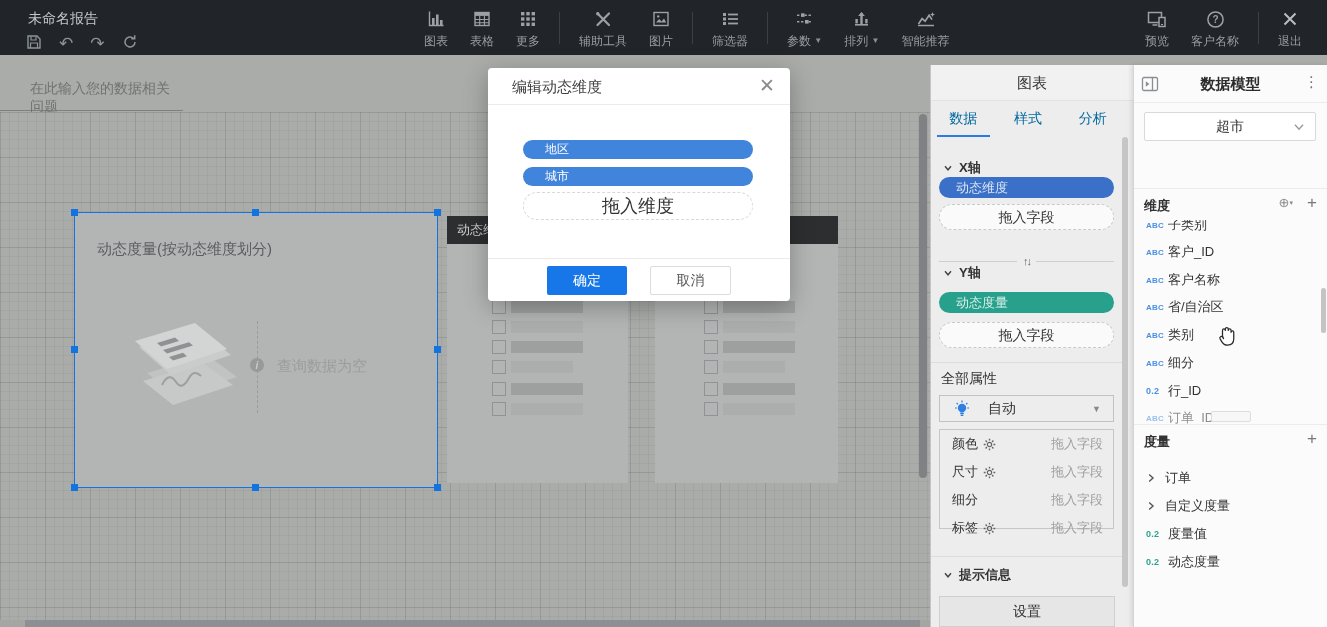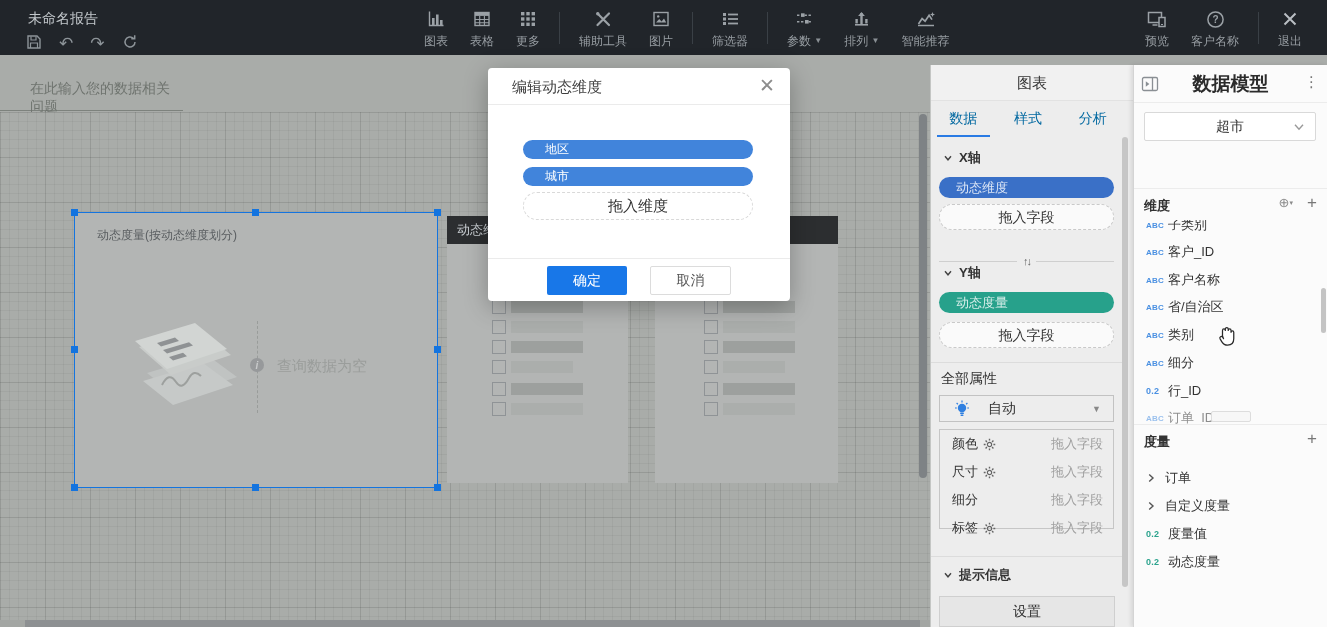--- a/index.html
+++ b/index.html
@@ -30,21 +30,21 @@
   .canvas{position:absolute;left:0;top:112px;width:930px;height:515px;background:#a9aca9;
     background-image:
       linear-gradient(rgba(0,0,0,.045) 1px,transparent 1px),
       linear-gradient(90deg,rgba(0,0,0,.045) 1px,transparent 1px),
       linear-gradient(rgba(0,0,0,.07) 1px,transparent 1px),
       linear-gradient(90deg,rgba(0,0,0,.07) 1px,transparent 1px);
     background-size:9px 9px,9px 9px,45px 45px,45px 45px;}
   .widget{position:absolute;background:#b3b5b4;}
   .sel-border{outline:1px solid #1474df;}
   .handle{position:absolute;width:7px;height:7px;background:#1474df;}
-  .w-title{position:absolute;left:22px;top:14px;font-size:12px;color:#5a5e61;}
+  .w-title{position:absolute;left:22px;top:27px;font-size:15px;color:#5a5e61;}
   .vdash{position:absolute;border-left:1px dashed #999c9a;}
   .info-dot{position:absolute;width:14px;height:14px;border-radius:50%;background:#97999b;
             color:#c9cbcc;font-size:10px;font-style:italic;font-weight:bold;
             display:flex;align-items:center;justify-content:center;}
   .empty-txt{position:absolute;font-size:15px;color:#9a9d9b;}
   .dark-hdr{position:absolute;left:447px;top:104px;width:391px;height:28px;background:#2c2e30;
             color:#c9ced2;font-size:13px;line-height:28px;padding-left:10px;box-sizing:border-box;
             white-space:nowrap;overflow:hidden;}
   .skel{position:absolute;top:132px;height:239px;background:#b3b5b4;}
   .skel-row{position:absolute;display:flex;align-items:center;gap:5px;}
@@ -58,21 +58,21 @@
   
   .modal{position:absolute;left:488px;top:68px;width:302px;height:233px;background:#fff;border-radius:4px;
          box-shadow:0 6px 24px rgba(0,0,0,.28);z-index:60;}
   .m-hdr{position:absolute;left:0;top:0;right:0;height:36px;border-bottom:1px solid #ebebeb;}
   .m-title{position:absolute;left:24px;top:10px;font-size:15px;color:#404040;}
   .m-close{position:absolute;right:15px;top:6px;font-size:19px;color:#8c8c8c;cursor:pointer;}
   .m-pill{position:absolute;left:35px;width:230px;height:19px;border-radius:10px;background:#4184db;
           color:#fff;font-size:12px;line-height:19px;padding-left:22px;box-sizing:border-box;cursor:grab;}
   .m-drop{position:absolute;left:35px;top:124px;width:230px;height:28px;border-radius:14px;
           border:1px dashed #d9d9d9;background:#fff;box-sizing:border-box;
-          text-align:center;font-size:15px;color:#333;line-height:26px;}
+          text-align:center;font-size:18px;color:#333;line-height:26px;}
   .m-ftr{position:absolute;left:0;right:0;top:190px;height:43px;border-top:1px solid #ebebeb;}
   .btn{position:absolute;height:29px;border-radius:2px;font-size:14px;text-align:center;line-height:29px;cursor:pointer;box-sizing:border-box;}
   .btn-pri{left:59px;top:7px;width:80px;background:#1877e8;color:#fff;}
   .btn-sec{left:162px;top:7px;width:81px;background:#fff;border:1px solid #dcdcdc;color:#555;line-height:27px;}
 
   
   .cpanel{position:absolute;left:930px;top:65px;width:203px;height:562px;background:#ededed;
           border-left:1px solid #c4c6c4;box-sizing:border-box;}
   .cp-hdr{position:absolute;left:0;top:0;right:0;height:35px;background:#f1f1f1;border-bottom:1px solid #e2e2e2;
           text-align:center;font-size:15px;color:#333;line-height:35px;}
@@ -95,21 +95,21 @@
   .attr-row .al{font-size:13px;color:#333;margin-right:5px;}
   .attr-row .ad{margin-left:auto;font-size:13px;color:#a0a0a0;}
   .cfg-btn{position:absolute;left:8px;top:459px;width:176px;height:31px;background:#e6e6e6;border:1px solid #cfcfcf;
            box-sizing:border-box;text-align:center;font-size:14px;color:#333;line-height:29px;cursor:pointer;}
   .cp-sb{position:absolute;left:191px;top:72px;width:6px;height:450px;border-radius:3px;background:#c6c6c6;}
 
   
   .dpanel{position:absolute;left:1133px;top:65px;width:194px;height:562px;background:#fbfbfb;
           border-left:1px solid #d4d4d4;box-shadow:-2px 0 4px rgba(0,0,0,.10);box-sizing:border-box;}
   .dp-hdr{position:absolute;left:0;top:0;right:0;height:37px;border-bottom:1px solid #ececec;}
-  .dp-title{position:absolute;left:0;right:0;top:0;text-align:center;font-size:19px;font-weight:bold;color:#2b2b2b;line-height:37px;}
+  .dp-title{position:absolute;left:0;right:0;top:0;text-align:center;font-size:15px;font-weight:bold;color:#2b2b2b;line-height:37px;}
   .dp-menu{position:absolute;right:8px;top:8px;font-size:15px;color:#777;cursor:pointer;}
   .dp-select{position:absolute;left:10px;top:47px;width:172px;height:29px;background:#fff;border:1px solid #d9d9d9;
              border-radius:2px;box-sizing:border-box;cursor:pointer;}
   .dp-select .v{position:absolute;left:0;right:0;text-align:center;font-size:14px;color:#333;line-height:27px;}
   .dp-search{position:absolute;left:10px;top:85px;width:172px;height:29px;background:#fff;border:1px solid #d9d9d9;
              border-radius:2px;box-sizing:border-box;}
   .dp-search .ph{position:absolute;left:29px;top:5px;font-size:14px;color:#bcbcbc;}
   .dp-div{position:absolute;left:0;right:0;border-top:1px solid #ececec;}
   .grp-h{position:absolute;left:10px;font-size:13px;font-weight:bold;color:#333;}
   .fields-vp{position:absolute;left:0;top:155px;right:0;height:204px;overflow:hidden;}
@@ -408,21 +408,21 @@
 
   <div class="cpanel">
     <div class="cp-hdr">图表</div>
     <div class="cp-tabs">
       <div class="cp-tab active">数据</div>
       <div class="cp-tab">样式</div>
       <div class="cp-tab">分析</div>
     </div>
 
     <div class="abs" style="left:0;top:72px;right:0;bottom:0;">
-      <div class="sec-h" style="left:12px;top:12px;">
+      <div class="sec-h" style="left:12px;top:22px;">
         <svg width="10" height="10" viewBox="0 0 10 10">
             <path d="M2 3.2l3 3.6 3-3.6" fill="none" stroke="#444" stroke-width="1.4"></path>
           </svg>
         <span>X轴</span>
       </div>
       <div class="pill" style="top:40px;background:#3a70c7;">动态维度</div>
       <div class="pill-drop" style="top:67px;">拖入字段</div>
 
       <div class="swap">
         <span class="ln"></span>

